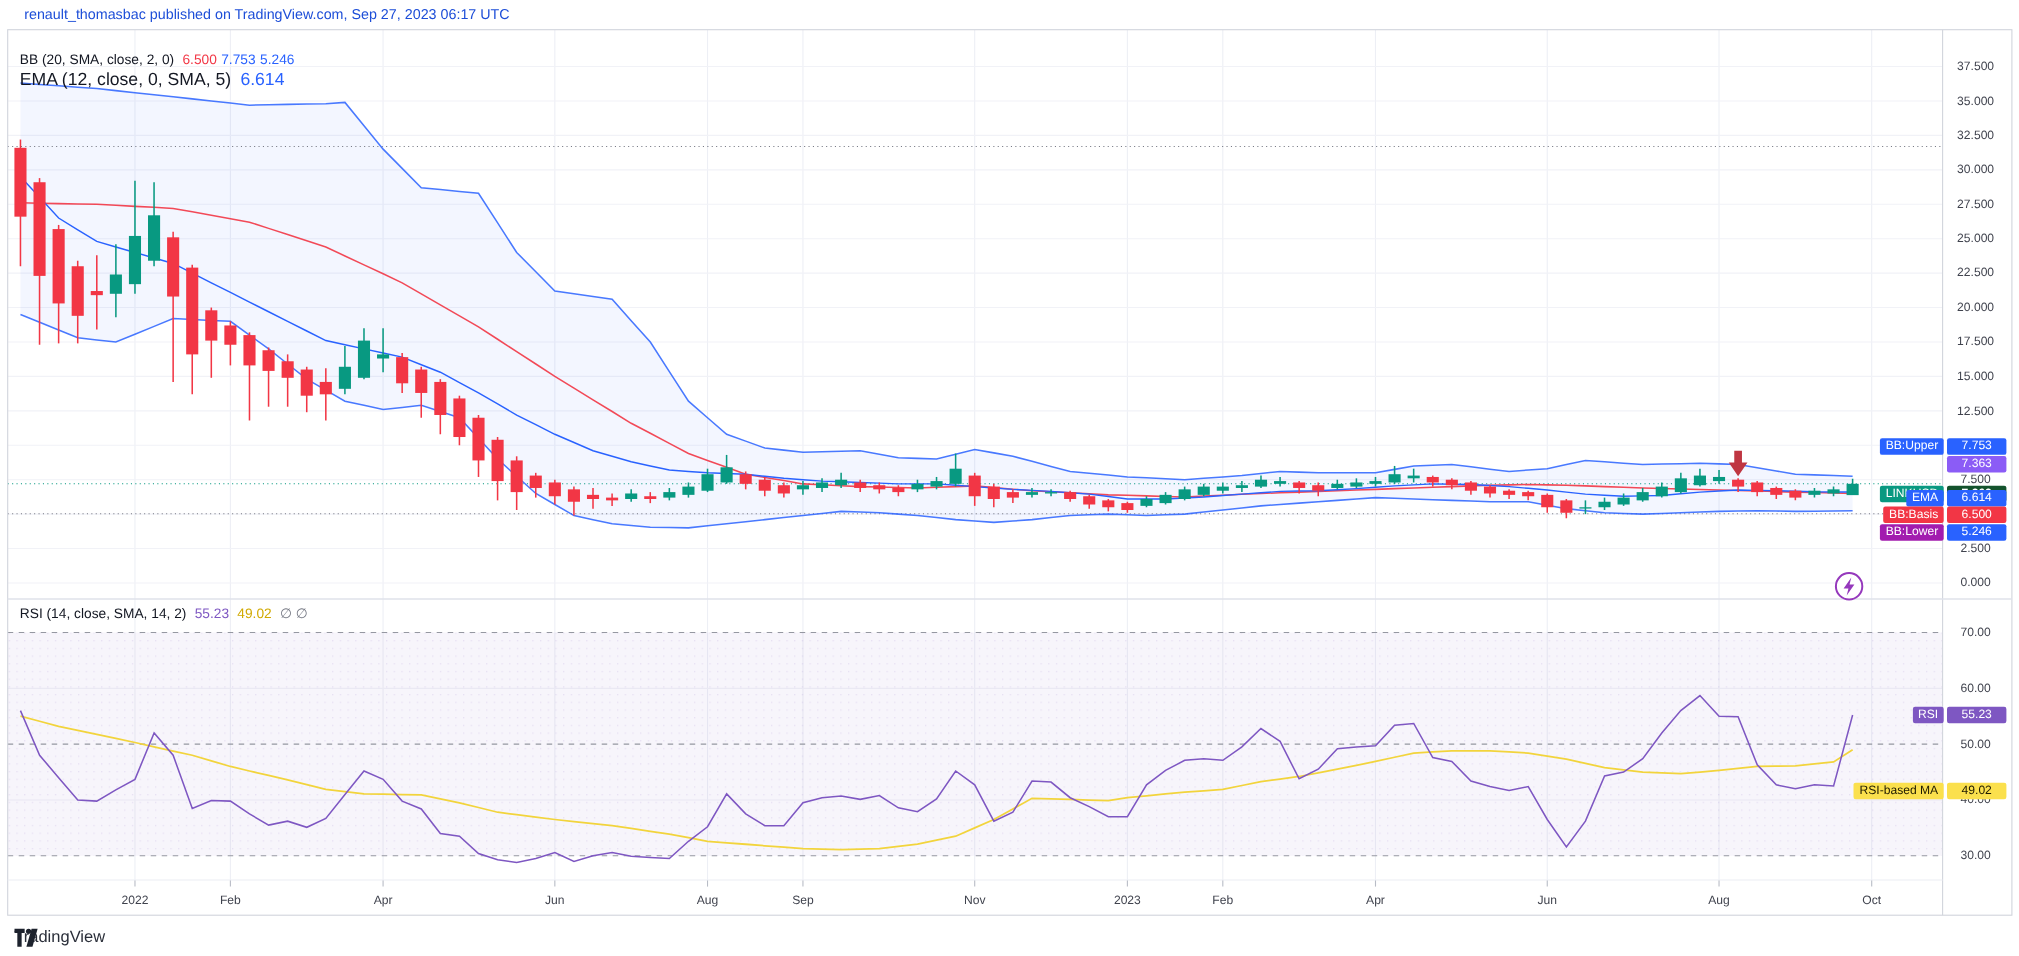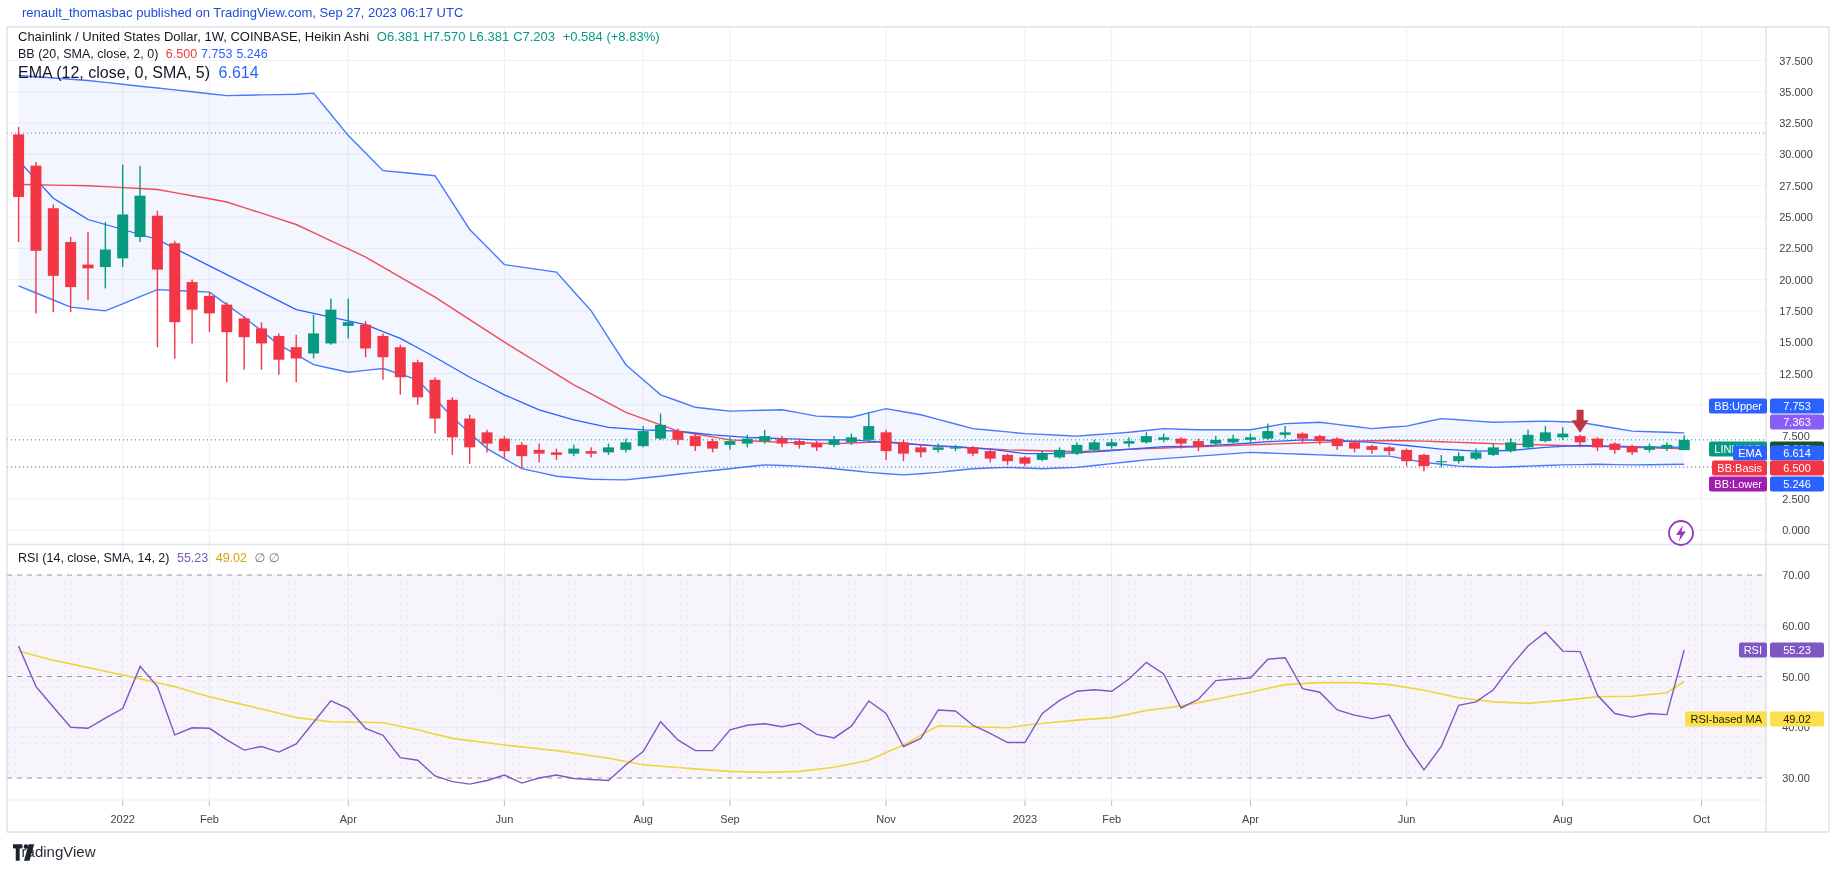--- a/index.html
+++ b/index.html
@@ -295,25 +295,20 @@
       </g>
       <path d="M1580.1000000000001 432.848 l-8.5 -12.5 h5 v-10.5 h7 v10.5 h5 Z" fill="#bf3642"></path>
       <path d="M18.6 651.1L36.0 655.7L53.3 660.3L70.7 663.9L88.0 667.6L105.3 671.3L122.7 675.0L140.1 678.9L157.4 682.8L174.8 686.6L192.1 691.7L209.5 696.8L226.8 700.9L244.2 704.9L261.5 709.0L278.9 713.3L296.2 717.6L313.6 719.6L330.9 721.7L348.3 722.0L365.6 722.3L383.0 722.7L400.3 726.2L417.7 729.8L435.0 734.1L452.4 738.4L469.7 740.6L487.1 742.8L504.4 745.0L521.8 746.9L539.1 748.7L556.5 750.6L573.8 753.1L591.2 755.7L608.5 758.2L625.9 761.5L643.2 764.8L660.6 766.2L677.9 767.5L695.3 768.9L712.6 770.1L730.0 771.4L747.3 771.9L764.7 772.4L782.0 771.9L799.4 771.4L816.7 769.4L834.1 767.3L851.4 763.8L868.8 760.2L886.1 752.6L903.5 745.0L920.8 735.4L938.2 725.7L955.5 726.2L972.9 726.7L990.2 727.3L1007.6 727.8L1024.9 725.2L1042.3 723.5L1059.6 721.8L1077.0 720.1L1094.3 718.9L1111.7 717.6L1129.0 714.1L1146.3 710.5L1163.7 708.2L1181.0 705.9L1198.4 702.6L1215.8 699.3L1233.1 695.8L1250.5 692.2L1267.8 688.4L1285.2 684.6L1302.5 683.6L1319.8 682.6L1337.2 682.6L1354.5 682.6L1371.9 683.6L1389.3 684.6L1406.6 687.4L1424.0 690.2L1441.3 694.0L1458.7 697.8L1476.0 699.8L1493.4 701.9L1510.7 702.6L1528.0 703.4L1545.4 701.9L1562.8 700.4L1580.1 698.6L1597.5 696.8L1614.8 696.5L1632.2 696.3L1649.5 694.5L1666.9 692.7L1684.2 681.5" fill="none" stroke="#f2d43c" stroke-width="1.6"></path>
       <path d="M18.6 646.0L36.0 686.6L53.3 707.0L70.7 727.3L88.0 728.3L105.3 718.1L122.7 708.5L140.1 666.4L157.4 686.6L174.8 734.9L192.1 727.8L209.5 728.3L226.8 739.9L244.2 750.1L261.5 746.5L278.9 752.1L296.2 744.0L313.6 722.2L330.9 700.9L348.3 708.5L365.6 728.3L383.0 735.4L400.3 757.7L417.7 760.2L435.0 776.0L452.4 781.6L469.7 784.1L487.1 780.5L504.4 775.0L521.8 783.1L539.1 778.0L556.5 775.0L573.8 778.5L591.2 779.5L608.5 780.5L625.9 764.8L643.2 751.6L660.6 721.7L677.9 739.9L695.3 750.6L712.6 750.6L730.0 729.8L747.3 725.2L764.7 723.7L782.0 726.7L799.4 723.2L816.7 734.4L834.1 737.9L851.4 726.2L868.8 700.9L886.1 713.5L903.5 746.5L920.8 738.4L938.2 710.0L955.5 711.0L972.9 725.2L990.2 733.3L1007.6 742.5L1024.9 742.5L1042.3 713.5L1059.6 700.4L1077.0 691.2L1094.3 689.7L1111.7 691.2L1129.0 679.0L1146.3 662.3L1163.7 674.0L1181.0 708.0L1198.4 699.3L1215.8 680.6L1233.1 679.0L1250.5 678.0L1267.8 659.2L1285.2 657.7L1302.5 688.7L1319.8 692.2L1337.2 710.0L1354.5 715.1L1371.9 718.6L1389.3 715.1L1406.6 745.0L1424.0 769.9L1441.3 746.5L1458.7 705.4L1476.0 701.9L1493.4 689.7L1510.7 666.4L1528.0 646.0L1545.4 632.3L1562.8 651.1L1580.1 651.6L1597.5 695.3L1614.8 713.5L1632.2 717.1L1649.5 713.5L1666.9 714.6L1684.2 650.0" fill="none" stroke="#7e57c2" stroke-width="1.4"></path>
       <rect x="7" y="27" width="1822" height="805" fill="none" stroke="#d1d4dc" stroke-width="1"></rect>
       <line x1="1766" y1="27" x2="1766" y2="832" stroke="#d1d4dc"></line>
       <line x1="7" y1="544.5" x2="1829" y2="544.5" stroke="#dfe2ea" stroke-width="1.5"></line>
       <line x1="7" y1="800" x2="1766" y2="800" stroke="#eceef3" stroke-width="1"></line>
     </svg>
 
-  <div class="abs legend l-row1">
-    <span>Chainlink / United States Dollar, 1W, COINBASE, Heikin Ashi</span>
-    <span id="ohlc-values"><span class="g val">O6.381</span><span class="g val">H7.570</span><span class="g val">L6.381</span><span class="g val">C7.203</span></span>
-    <span class="g val">+0.584 (+8.83%)</span>
-  </div>
   <div class="abs legend l-row2">
     <span>BB (20, SMA, close, 2, 0)</span>
     <span id="bb-values"><span class="r val">6.500</span><span class="b val">7.753</span><span class="b val">5.246</span></span>
   </div>
   <div class="abs legend l-row3">
     <span>EMA (12, close, 0, SMA, 5)</span>
     <span class="b val">6.614</span>
   </div>
   <div class="abs legend l-rsi">
     <span>RSI (14, close, SMA, 14, 2)</span>

